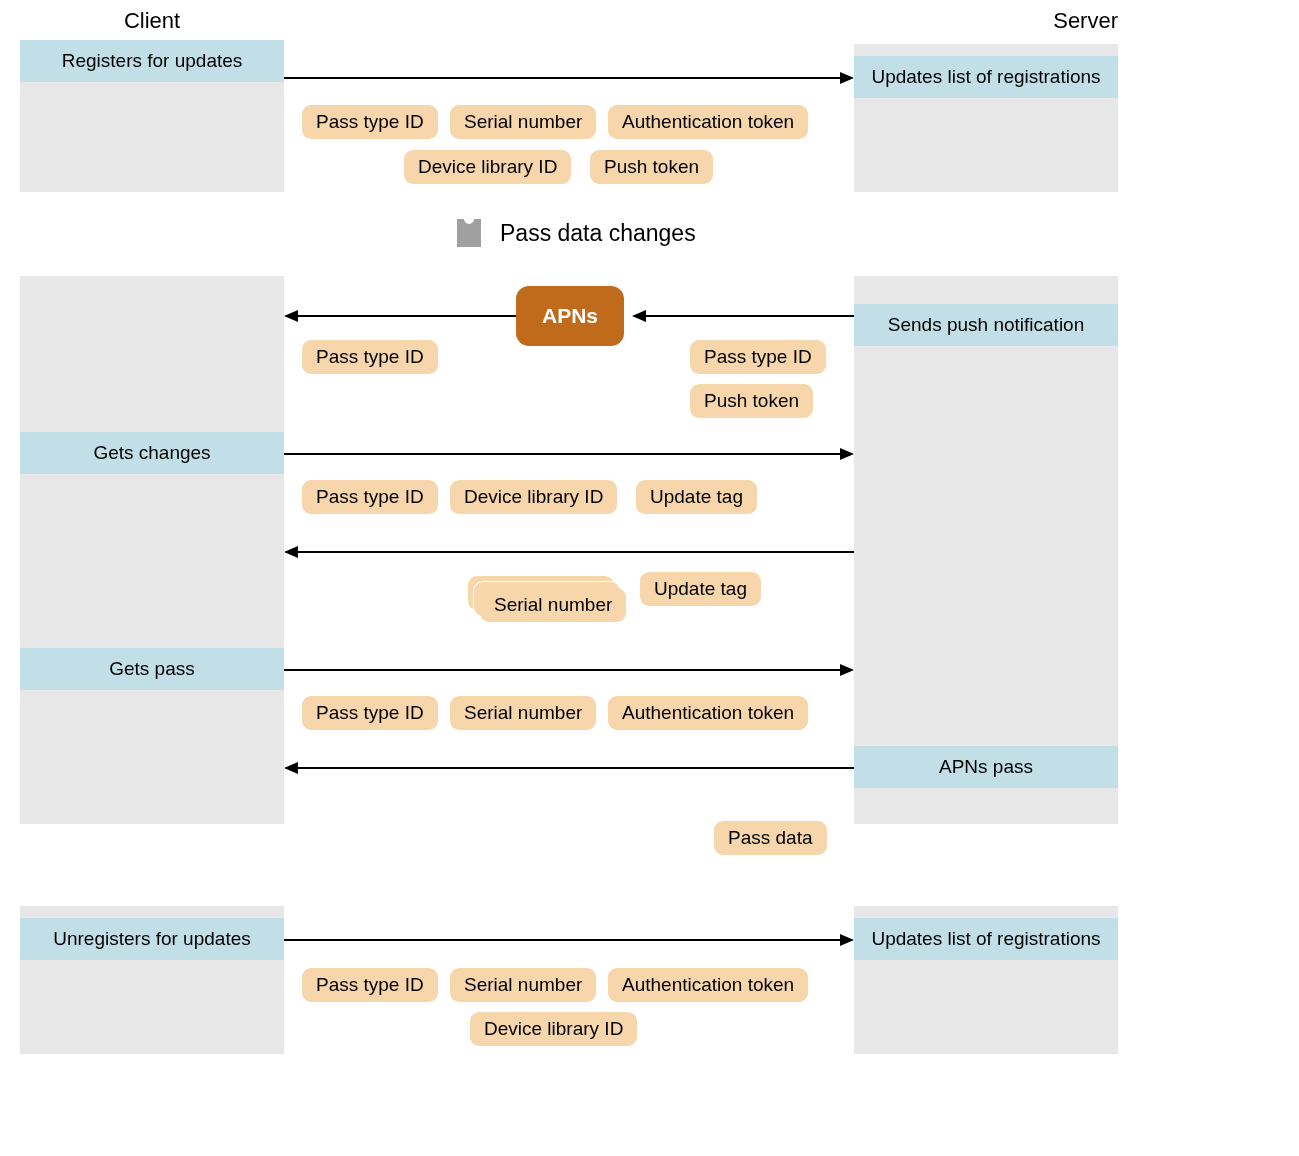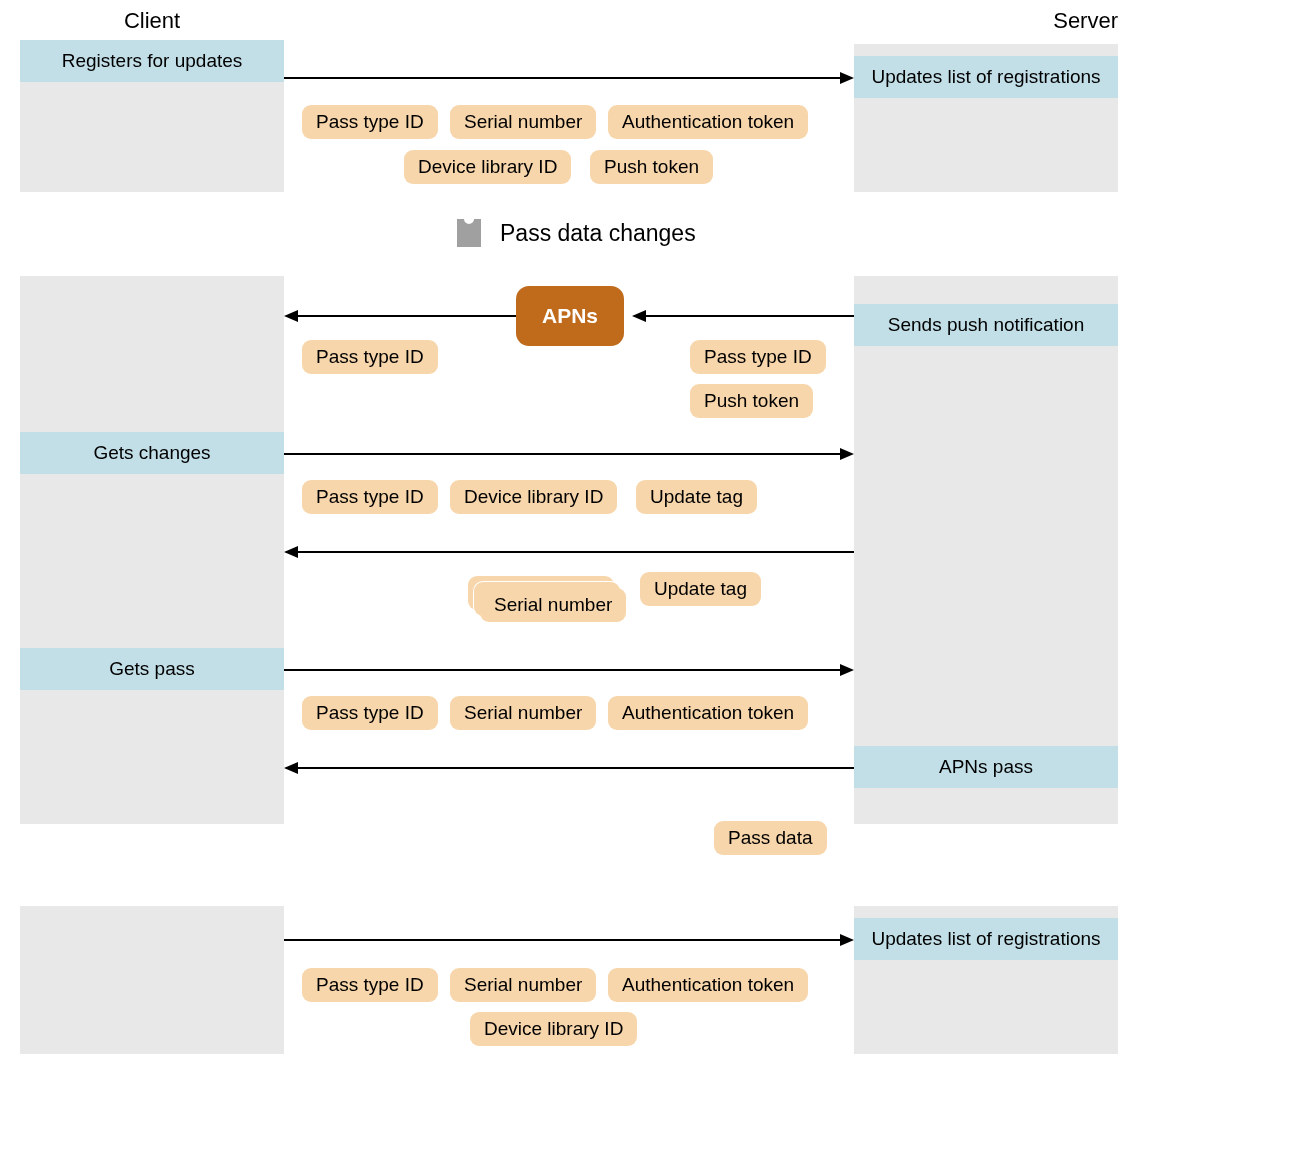--- a/index.html
+++ b/index.html
@@ -187,20 +187,21 @@
   <svg class="arrow-svg" style="left:284px; top:758px;" width="570" height="20">
     <line class="arrow-line" x1="570" y1="10" x2="14" y2="10"></line>
     <polygon class="arrow-head" points="14,4 0,10 14,16"></polygon>
   </svg>
   <div class="pill" style="left:714px; top:788px;margin-top:33px;">Pass data</div>
 
 
   <div class="lane" style="left:20px;  top:906px; height:148px;"></div>
   <div class="lane" style="left:854px; top:906px; height:148px;"></div>
 
+  <div class="action" style="left:20px;  top:918px;">Unregisters for updates</div>
   <div class="action" style="left:854px; top:918px;">Updates list of registrations</div>
 
   <svg class="arrow-svg" style="left:284px; top:930px;" width="570" height="20">
     <line class="arrow-line" x1="0" y1="10" x2="556" y2="10"></line>
     <polygon class="arrow-head" points="556,4 570,10 556,16"></polygon>
   </svg>
 
   <div class="pill" style="left:302px; top:968px;">Pass type ID</div>
   <div class="pill" style="left:450px; top:968px;">Serial number</div>
   <div class="pill" style="left:608px; top:968px;">Authentication token</div>

